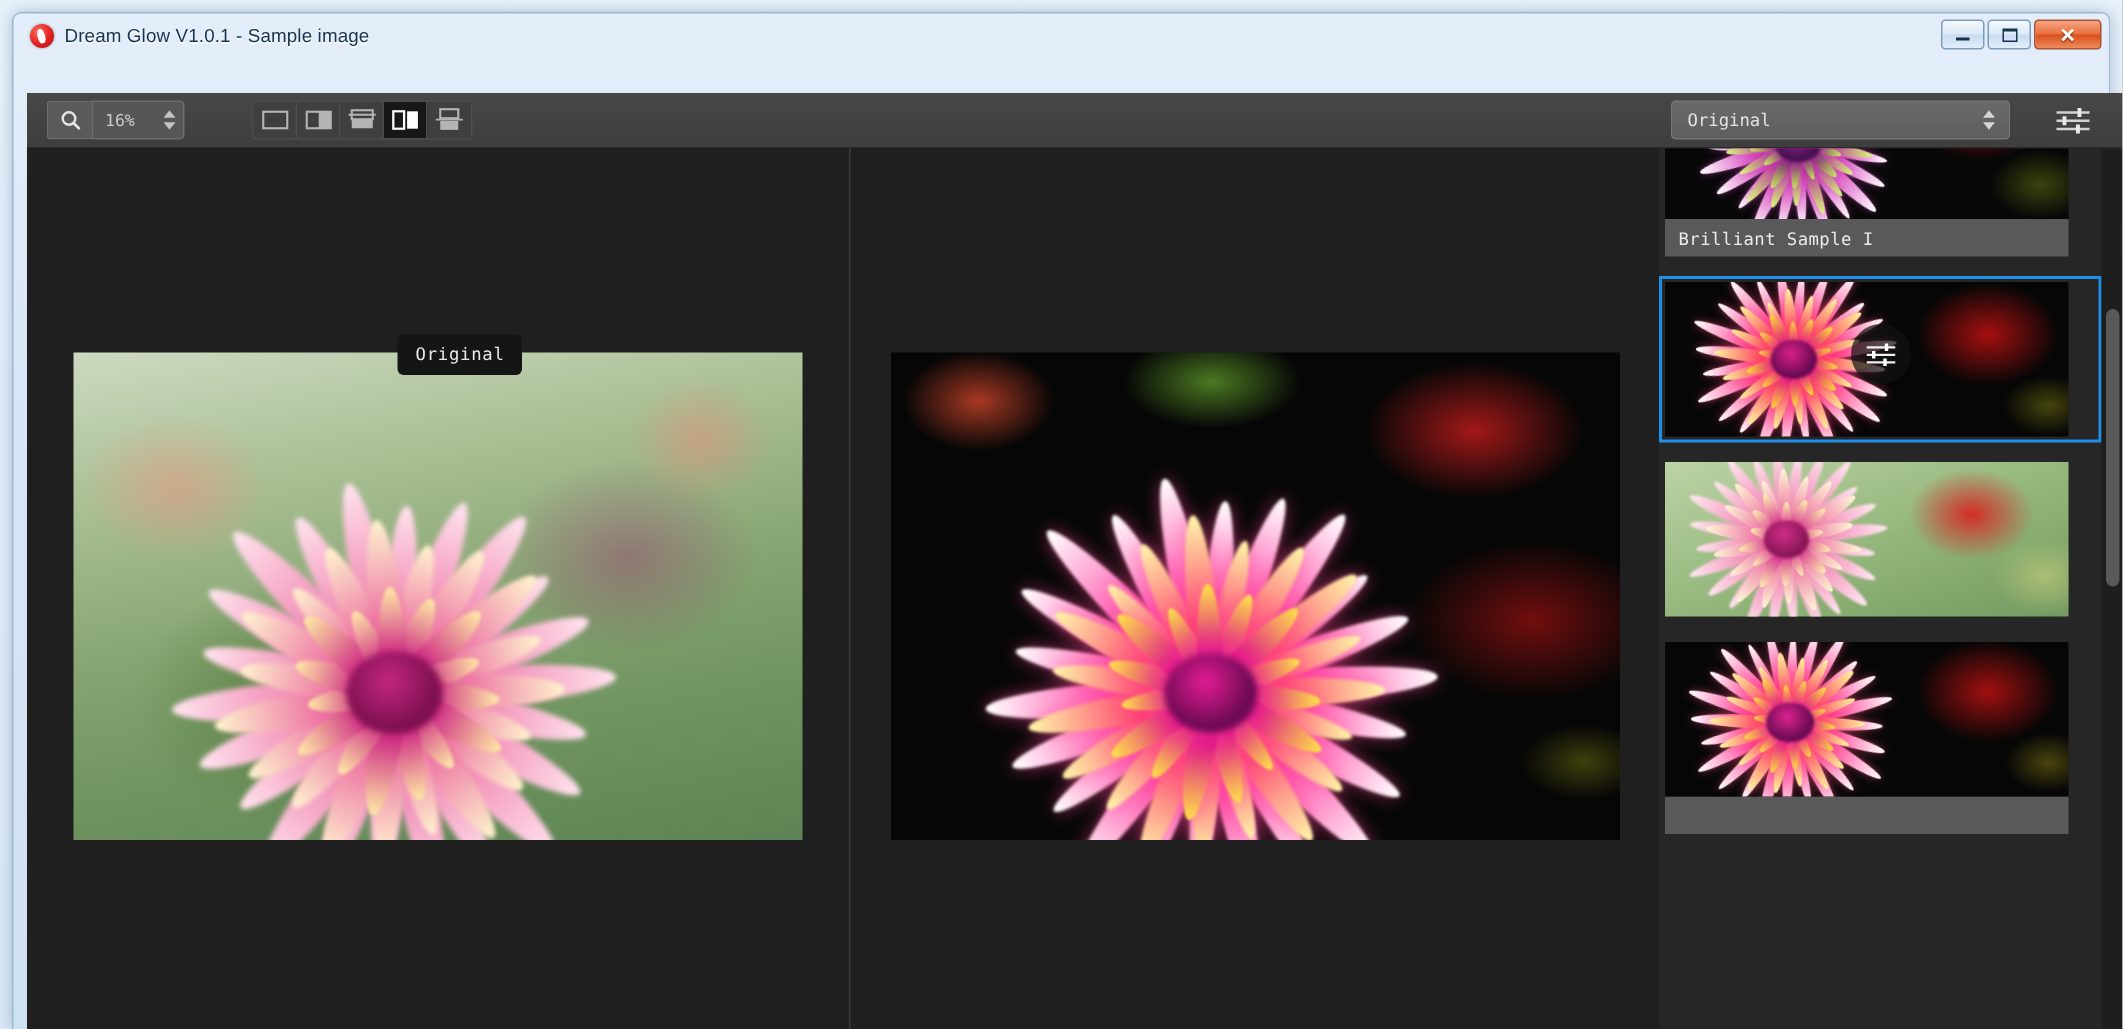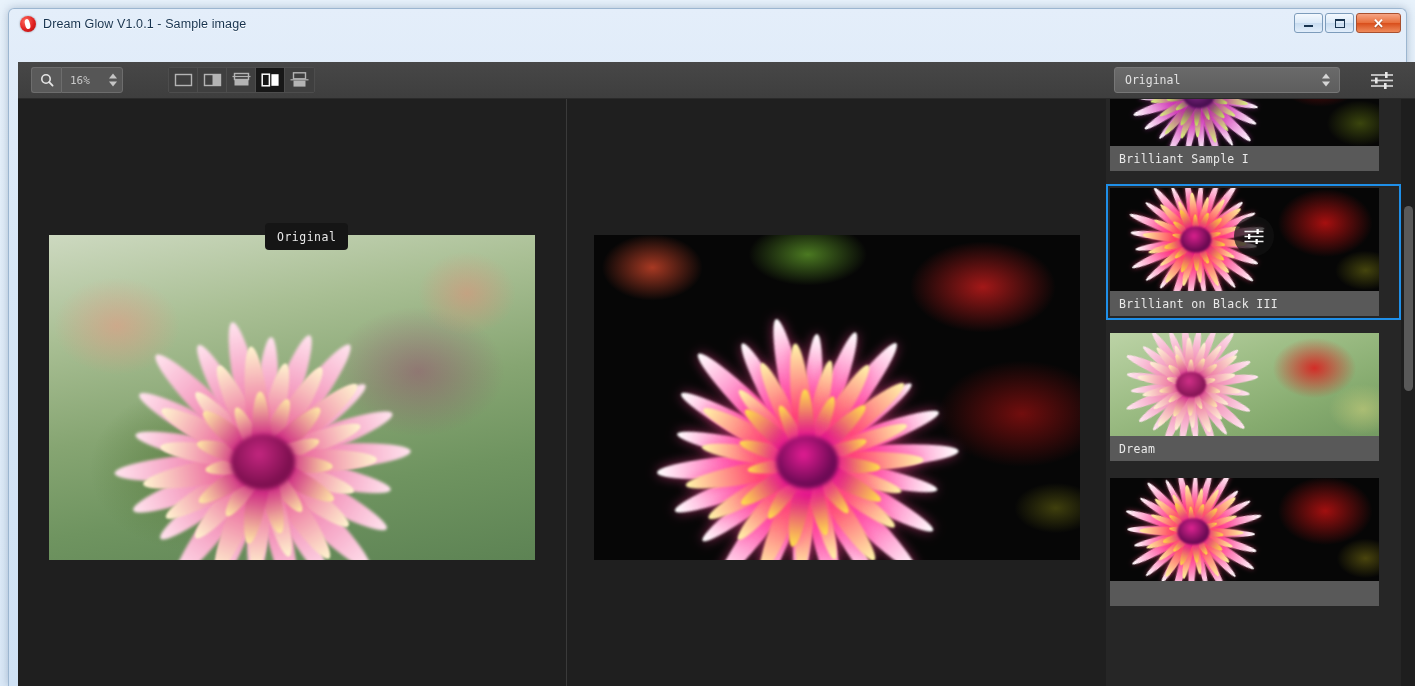--- a/index.html
+++ b/index.html
@@ -704,23 +704,20 @@
             <div class="preset-adjust">
               <svg width="22" height="17" viewBox="0 0 22 17">
                 <line x1="1.5" y1="3.5" x2="20.5" y2="3.5" stroke="#f0f0f0" stroke-width="1.5"></line>
                 <line x1="1.5" y1="8.5" x2="20.5" y2="8.5" stroke="#f0f0f0" stroke-width="1.5"></line>
                 <line x1="1.5" y1="13.5" x2="20.5" y2="13.5" stroke="#f0f0f0" stroke-width="1.5"></line>
                 <rect x="13.5" y="1" width="2.3" height="5" fill="#ffffff"></rect>
                 <rect x="5" y="6" width="2.3" height="5" fill="#ffffff"></rect>
                 <rect x="12.5" y="11" width="2.3" height="5" fill="#ffffff"></rect>
               </svg>
             </div>
-            <div class="preset-name">
-              <span class="preset-name-text">Brilliant on Black III</span>
-            </div>
           </div>
 
           <div class="preset-card">
             <div class="preset-thumb" id="thumb2" style="background: radial-gradient(58px 42px at 76% 34%, rgba(218, 30, 30, 0.9) 0%, rgba(150, 40, 40, 0) 72%), radial-gradient(46px 34px at 94% 74%, rgba(190, 200, 120, 0.7) 0%, rgba(120, 150, 80, 0) 74%), linear-gradient(160deg, rgb(188, 211, 166) 0%, rgb(157, 189, 133) 40%, rgb(134, 171, 111) 72%, rgb(116, 154, 98) 100%);">
                 <div class="flower" style="left: 30%; top: 50%; width: 0px; height: 0px;">
                   <div class="petal" style="width: 8.55px; height: 62.4px; margin-left: -4.275px; margin-top: -62.4px; background: linear-gradient(rgb(255, 233, 241) 0%, rgb(241, 137, 180) 58%, rgb(241, 137, 180) 100%); transform: rotate(9deg) translateY(4.8px); filter: blur(0.594px); opacity: 1;"></div>
                   <div class="petal" style="width: 9.39px; height: 67.2px; margin-left: -4.695px; margin-top: -67.2px; background: linear-gradient(rgb(255, 233, 241) 0%, rgb(241, 137, 180) 58%, rgb(241, 137, 180) 100%); transform: rotate(24deg) translateY(4.8px); filter: blur(0.594px); opacity: 1;"></div>
                   <div class="petal" style="width: 10.23px; height: 72px; margin-left: -5.115px; margin-top: -72px; background: linear-gradient(rgb(255, 233, 241) 0%, rgb(241, 137, 180) 58%, rgb(241, 137, 180) 100%); transform: rotate(39deg) translateY(4.8px); filter: blur(0.594px); opacity: 1;"></div>
                   <div class="petal" style="width: 8.76px; height: 63.6px; margin-left: -4.38px; margin-top: -63.6px; background: linear-gradient(rgb(255, 233, 241) 0%, rgb(241, 137, 180) 58%, rgb(241, 137, 180) 100%); transform: rotate(54deg) translateY(4.8px); filter: blur(0.594px); opacity: 1;"></div>
                   <div class="petal" style="width: 9.6px; height: 68.4px; margin-left: -4.8px; margin-top: -68.4px; background: linear-gradient(rgb(255, 233, 241) 0%, rgb(241, 137, 180) 58%, rgb(241, 137, 180) 100%); transform: rotate(69deg) translateY(4.8px); filter: blur(0.594px); opacity: 1;"></div>
@@ -771,23 +768,20 @@
                   <div class="petal" style="width: 8.85px; height: 38.4px; margin-left: -4.425px; margin-top: -38.4px; background: linear-gradient(rgb(255, 239, 176) 0%, rgb(217, 63, 146) 58%, rgb(217, 63, 146) 100%); transform: rotate(207deg) translateY(2.4px); filter: blur(0.378px); opacity: 1;"></div>
                   <div class="petal" style="width: 7.38px; height: 30px; margin-left: -3.69px; margin-top: -30px; background: linear-gradient(rgb(255, 239, 176) 0%, rgb(217, 63, 146) 58%, rgb(217, 63, 146) 100%); transform: rotate(232.714deg) translateY(2.4px); filter: blur(0.378px); opacity: 1;"></div>
                   <div class="petal" style="width: 8.22px; height: 34.8px; margin-left: -4.11px; margin-top: -34.8px; background: linear-gradient(rgb(255, 239, 176) 0%, rgb(217, 63, 146) 58%, rgb(217, 63, 146) 100%); transform: rotate(258.429deg) translateY(2.4px); filter: blur(0.378px); opacity: 1;"></div>
                   <div class="petal" style="width: 6.75px; height: 26.4px; margin-left: -3.375px; margin-top: -26.4px; background: linear-gradient(rgb(255, 239, 176) 0%, rgb(217, 63, 146) 58%, rgb(217, 63, 146) 100%); transform: rotate(284.143deg) translateY(2.4px); filter: blur(0.378px); opacity: 1;"></div>
                   <div class="petal" style="width: 7.59px; height: 31.2px; margin-left: -3.795px; margin-top: -31.2px; background: linear-gradient(rgb(255, 239, 176) 0%, rgb(217, 63, 146) 58%, rgb(217, 63, 146) 100%); transform: rotate(309.857deg) translateY(2.4px); filter: blur(0.378px); opacity: 1;"></div>
                   <div class="petal" style="width: 8.43px; height: 36px; margin-left: -4.215px; margin-top: -36px; background: linear-gradient(rgb(255, 239, 176) 0%, rgb(217, 63, 146) 58%, rgb(217, 63, 146) 100%); transform: rotate(335.571deg) translateY(2.4px); filter: blur(0.378px); opacity: 1;"></div>
                   <div class="petal" style="width: 6.96px; height: 27.6px; margin-left: -3.48px; margin-top: -27.6px; background: linear-gradient(rgb(255, 239, 176) 0%, rgb(217, 63, 146) 58%, rgb(217, 63, 146) 100%); transform: rotate(361.286deg) translateY(2.4px); filter: blur(0.378px); opacity: 1;"></div>
                   <div class="core" style="width: 30px; height: 25.8px; background: radial-gradient(at 44% 36%, rgb(207, 47, 135) 0%, rgb(138, 23, 88) 62%, rgb(138, 23, 88) 100%); filter: blur(0.96px);"></div>
                 </div>
               </div>
-            <div class="preset-name">
-              <span class="preset-name-text">Dream</span>
-            </div>
           </div>
 
           <div class="preset-card">
             <div class="preset-thumb" id="thumb3" style="background: radial-gradient(64px 46px at 80% 32%, rgba(170, 16, 16, 0.95) 0%, rgba(72, 6, 6, 0) 74%), radial-gradient(38px 26px at 95% 78%, rgba(140, 130, 20, 0.5) 0%, rgba(50, 50, 8, 0) 76%), rgb(6, 6, 6);">
                 <div class="flower" style="left: 31%; top: 52%; width: 0px; height: 0px;">
                   <div class="petal" style="width: 7.35px; height: 63.6px; margin-left: -3.675px; margin-top: -63.6px; background: linear-gradient(rgb(255, 255, 255) 0%, rgb(255, 51, 144) 58%, rgb(255, 51, 144) 100%); transform: rotate(2deg) translateY(4.8px); filter: blur(0.459px); opacity: 1; box-shadow: rgba(255, 80, 130, 0.5) 0px 0px 5.4px;"></div>
                   <div class="petal" style="width: 8.19px; height: 68.4px; margin-left: -4.095px; margin-top: -68.4px; background: linear-gradient(rgb(255, 255, 255) 0%, rgb(255, 51, 144) 58%, rgb(255, 51, 144) 100%); transform: rotate(17deg) translateY(4.8px); filter: blur(0.459px); opacity: 1; box-shadow: rgba(255, 80, 130, 0.5) 0px 0px 5.4px;"></div>
                   <div class="petal" style="width: 9.03px; height: 73.2px; margin-left: -4.515px; margin-top: -73.2px; background: linear-gradient(rgb(255, 255, 255) 0%, rgb(255, 51, 144) 58%, rgb(255, 51, 144) 100%); transform: rotate(32deg) translateY(4.8px); filter: blur(0.459px); opacity: 1; box-shadow: rgba(255, 80, 130, 0.5) 0px 0px 5.4px;"></div>
                   <div class="petal" style="width: 7.56px; height: 64.8px; margin-left: -3.78px; margin-top: -64.8px; background: linear-gradient(rgb(255, 255, 255) 0%, rgb(255, 51, 144) 58%, rgb(255, 51, 144) 100%); transform: rotate(47deg) translateY(4.8px); filter: blur(0.459px); opacity: 1; box-shadow: rgba(255, 80, 130, 0.5) 0px 0px 5.4px;"></div>
                   <div class="petal" style="width: 8.4px; height: 69.6px; margin-left: -4.2px; margin-top: -69.6px; background: linear-gradient(rgb(255, 255, 255) 0%, rgb(255, 51, 144) 58%, rgb(255, 51, 144) 100%); transform: rotate(62deg) translateY(4.8px); filter: blur(0.459px); opacity: 1; box-shadow: rgba(255, 80, 130, 0.5) 0px 0px 5.4px;"></div>

